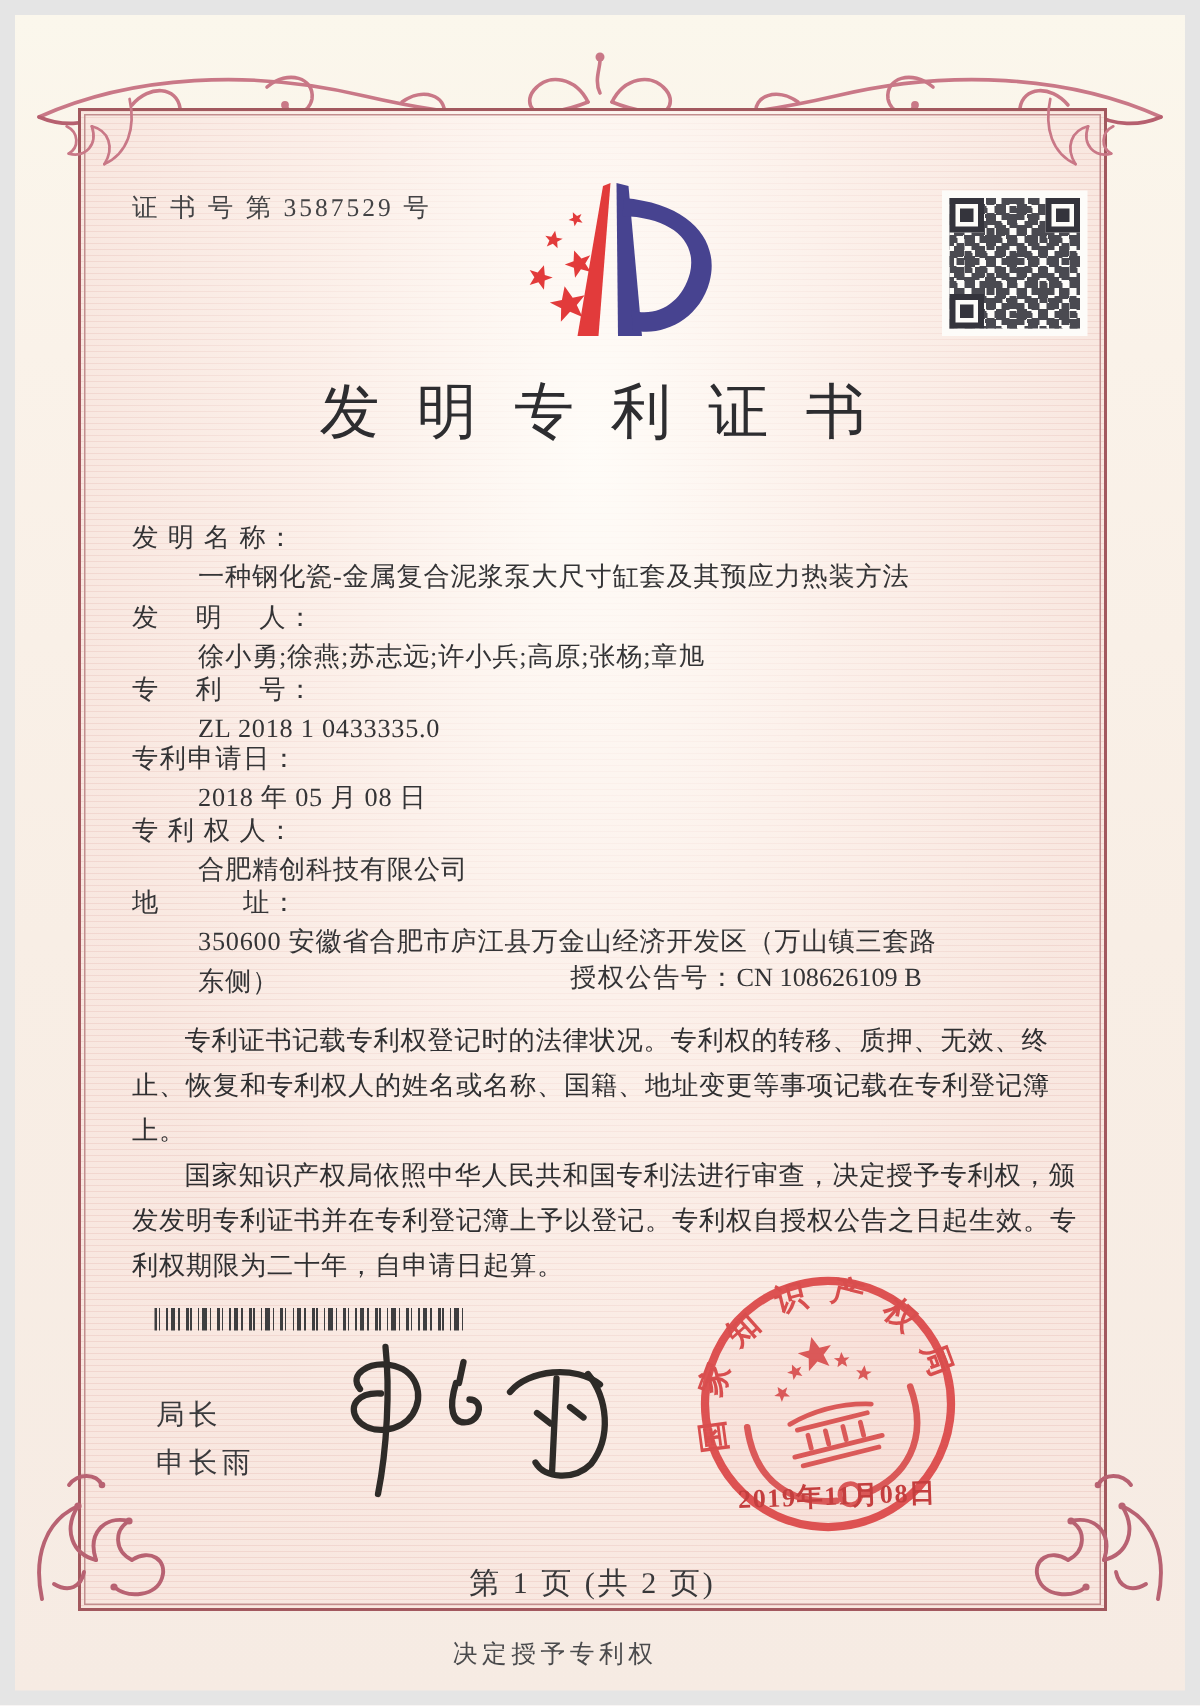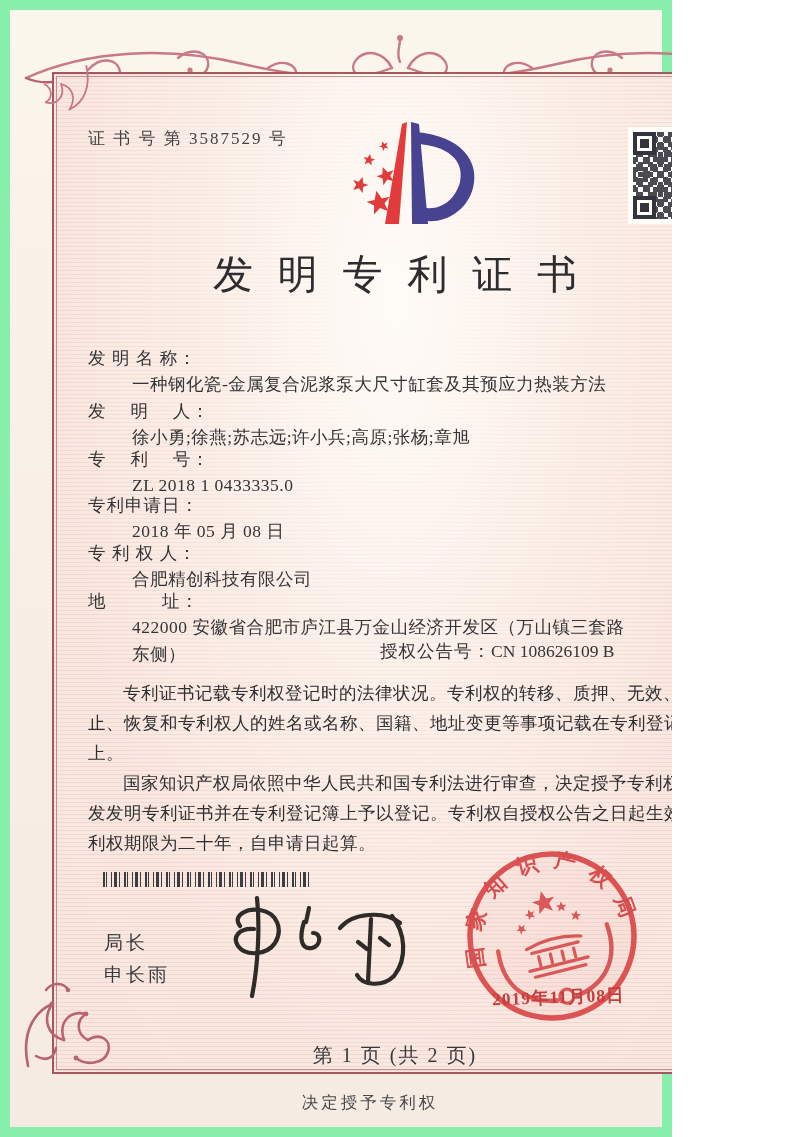--- a/index.html
+++ b/index.html
@@ -1,19 +1,19 @@
 <!DOCTYPE html>
 <html><head>
 <meta charset="utf-8">
 <style>
   * { margin:0; padding:0; box-sizing:border-box; }
   html,body { background:#ffffff; }
   .page {
-    position:relative; width:672px; height:1137px; overflow:hidden;
-    background:#86efac;
+    position:relative; width:800px; height:1137px; overflow:hidden;
+    background:#e5e5e5;
     font-family:"Liberation Serif","DejaVu Serif",serif;
   }
   .paper {
     position:absolute; inset:10px;
     background: linear-gradient(180deg,#fbf7ec 0%,#faf2e9 20%,#f8eee5 55%,#f6ebe3 100%);
   }
   
   .frame {
     position:absolute; left:52px; top:72px; width:686px; height:1002px;
     border:2px solid #a2585e;
@@ -214,21 +214,21 @@
   <div class="row" style="top:446px">
     <span class="lbl">专　 利　 号：</span><span class="val">ZL 2018 1 0433335.0</span>
   </div>
   <div class="row" style="top:492px">
     <span class="lbl">专利申请日：</span><span class="val">2018 年 05 月 08 日</span>
   </div>
   <div class="row" style="top:540px">
     <span class="lbl">专 利 权 人：</span><span class="val">合肥精创科技有限公司</span>
   </div>
   <div class="row" style="top:588px">
-    <span class="lbl">地　　　址：</span><span class="val">422000 安徽省合肥市庐江县万金山经济开发区（万山镇三套路东侧）</span>
+    <span class="lbl">地　　　址：</span><span class="val">350600 安徽省合肥市庐江县万金山经济开发区（万山镇三套路东侧）</span>
   </div>
   <div class="row" style="top:638px">
     <span class="pair2"><span class="lbl">授权公告号：</span><span>CN 108626109 B</span></span>
   </div>
 
   <div class="abs paras">
     <p>专利证书记载专利权登记时的法律状况。专利权的转移、质押、无效、终止、恢复和专利权人的姓名或名称、国籍、地址变更等事项记载在专利登记簿上。</p>
     <p>国家知识产权局依照中华人民共和国专利法进行审查，决定授予专利权，颁发发明专利证书并在专利登记簿上予以登记。专利权自授权公告之日起生效。专利权期限为二十年，自申请日起算。</p>
   </div>
 

